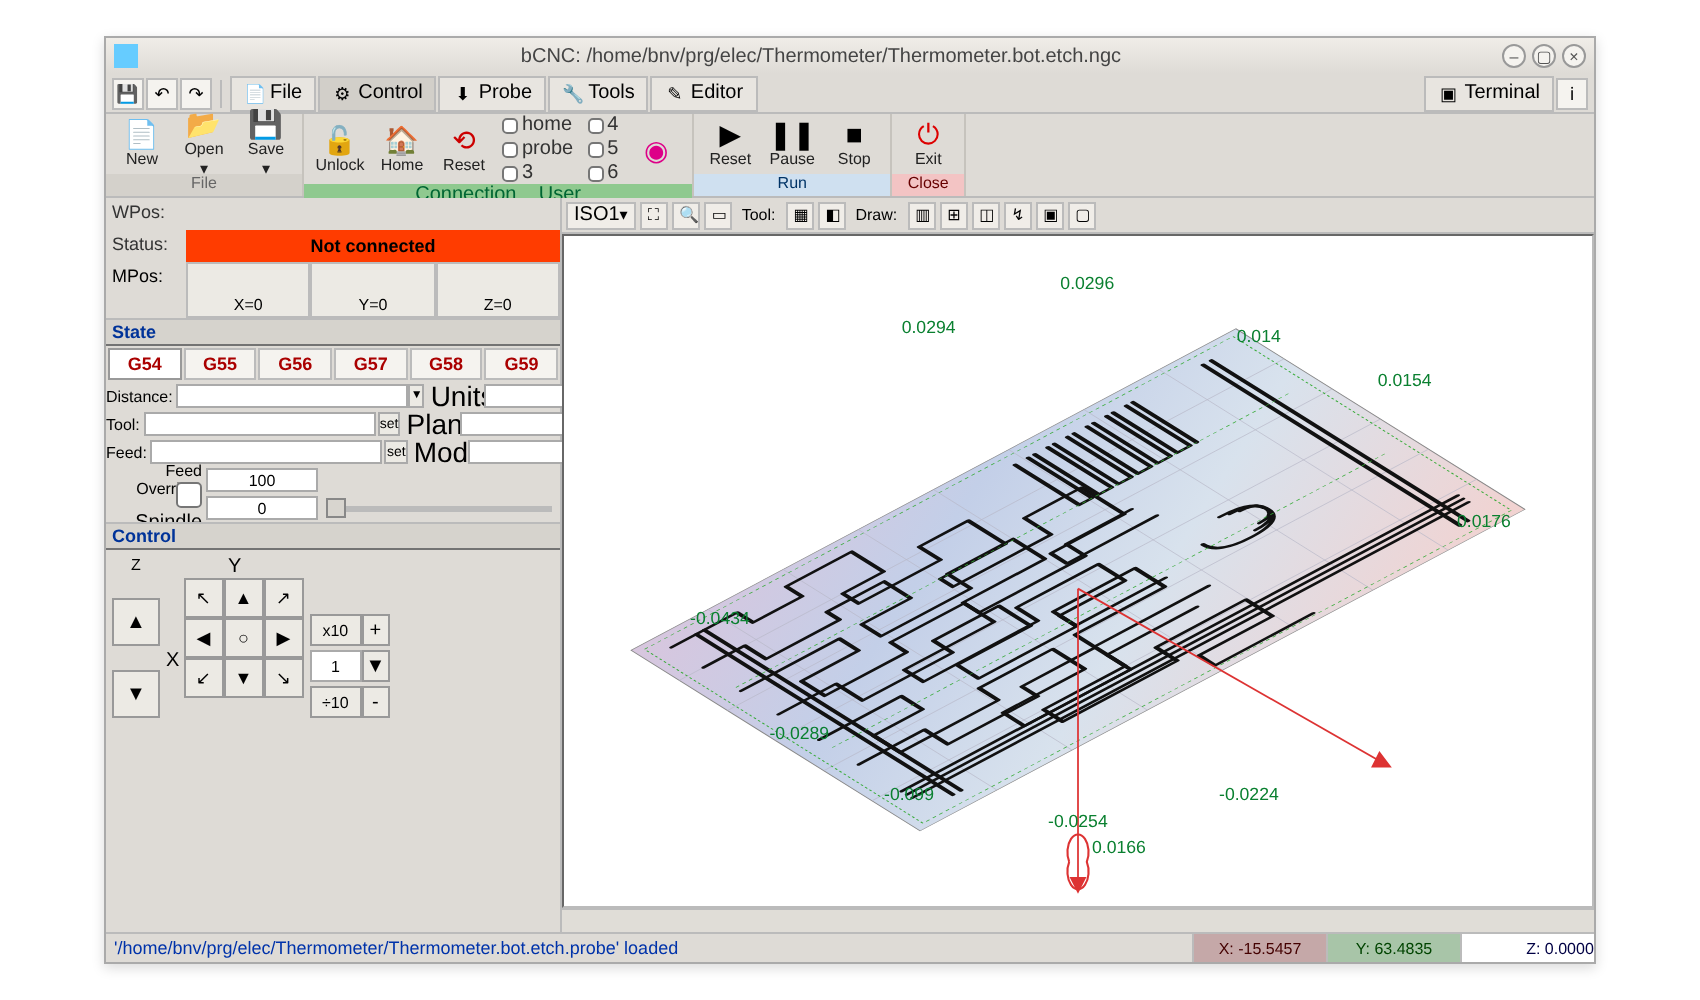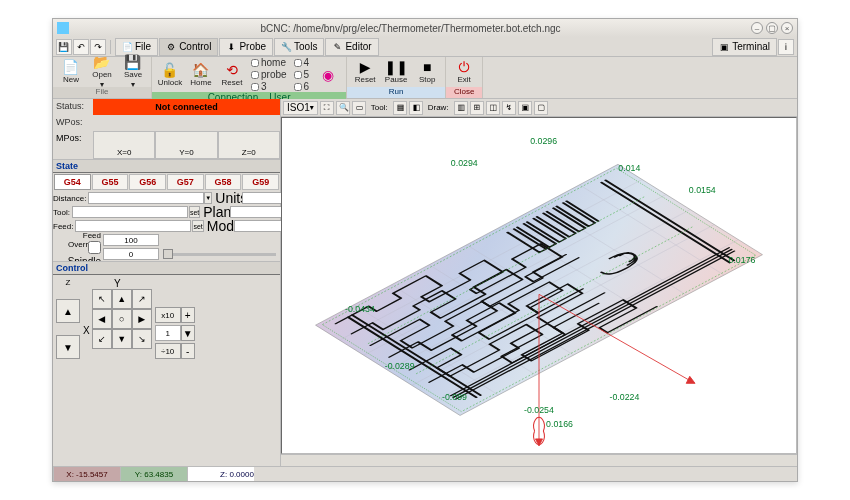--- a/index.html
+++ b/index.html
@@ -221,28 +221,28 @@
             <span class="ic" style="color:#d00">⏻</span>
             <span class="lbl">Exit</span>
           </div>
       </div>
       <div class="caption">Close</div>
     </div>
   </div>
 
   <div class="content">
     <div class="leftpanel">
+      <div class="statusrow">
+          <div class="lbl">WPos:</div>
+          <div class="val"></div>
+        </div>
       <div class="statusrow alert">
         <div class="lbl">Status:</div>
         <div class="val">Not connected</div>
       </div>
-      <div class="statusrow">
-          <div class="lbl">WPos:</div>
-          <div class="val"></div>
-        </div>
       <div class="coordgrid">
         <div class="lbl">MPos:</div>
         <div class="cells">
           <div class="cell">X=0</div>
           <div class="cell">Y=0</div>
           <div class="cell">Z=0</div>
         </div>
       </div>
 
       <div class="sectionhdr">State</div>
@@ -412,17 +412,18 @@
             <text x="335" y="320">-0.0224</text>
             <text x="263" y="350">0.0166</text>
           </g>
         </svg>
       </div>
       <div class="scrollh"></div>
     </div>
   </div>
 
   <div class="statusbar">
+    <div class="msg">'/home/bnv/prg/elec/Thermometer/Thermometer.bot.etch.probe' loaded</div>
     <div class="coord cx">X: -15.5457</div>
     <div class="coord cy">Y: 63.4835</div>
     <div class="coord cz">Z: 0.0000</div>
   </div>
 </div>
 
 </body></html>

